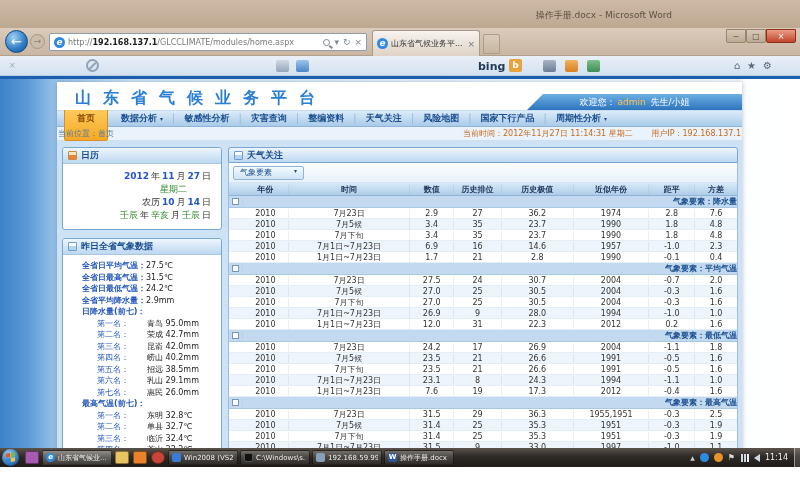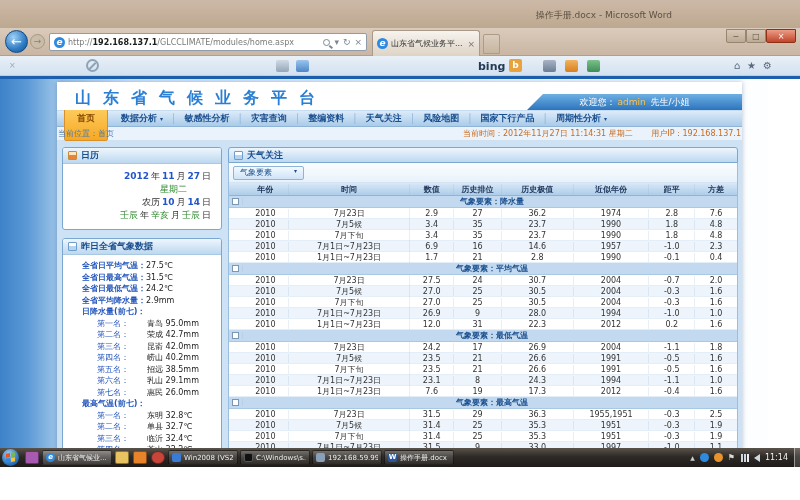--- a/index.html
+++ b/index.html
@@ -83,21 +83,21 @@
   
   .main{position:absolute;left:171px;top:6px;width:510px}
   .main-h{border:1px solid #7aa7d0;border-radius:3px 3px 0 0}
   .main-box{background:#fff;border:1px solid #9bbdde;border-top:none;min-height:292px}
   .toolbar{height:20px;background:linear-gradient(180deg,#fbfdff,#e8f2fb);border-bottom:1px solid #d5e4f2;display:flex;align-items:center;padding-left:4px}
   .elem-btn{height:14px;font-size:8px;color:#1a4f8f;background:linear-gradient(180deg,#f4faff,#cfe4f6);border:1px solid #8fb4d8;border-radius:2px;padding:0 6px;font-family:inherit;display:flex;align-items:flex-start;gap:19px;cursor:pointer}
   .trow{display:flex;align-items:center;font-size:8px;color:#333}
   .trow .cell{text-align:center;white-space:nowrap;overflow:hidden;border-right:1px solid rgba(150,180,210,.22)}
   .thead{height:13px;background:linear-gradient(180deg,#d8e8f7,#aecde9);border-bottom:1px solid #8fb4d8;font-weight:bold;color:#223a5e}
   .tgroup{height:12px;background:#c2d9ef;border-bottom:1px solid #a8c8e4;color:#1a4f8f}
-  .tgroup .glabel{flex:1;text-align:center;padding-left:4px;font-weight:bold;border-right:none}
+  .tgroup .glabel{flex:1;text-align:right;padding-left:4px;font-weight:bold;border-right:none}
   .drow{height:11px;border-bottom:1px solid #e4eef8;background:#fff}
   .drow.alt{background:#edf4fb}
   .cb{display:block;width:7px;height:7px;border:1px solid #7a97b5;background:#fff;margin:0 auto}
   .c0{width:14px}.c1{width:46px}.c2{width:122px}.c3{width:44px}.c4{width:48px}.c5{width:72px}.c6{width:76px}.c7{width:46px}.c8{width:42px;border-right:none!important}
 
   
   .taskbar{position:absolute;left:0;top:448px;width:800px;height:19px;background:linear-gradient(180deg,#5a534c,#2e2a26 45%,#1e1b18);display:flex;align-items:center;padding:0 2px}
   .orb{width:17px;height:17px;border-radius:50%;background:radial-gradient(circle at 40% 30%,#9ed1f2,#2c6fb4 65%,#173f6e);position:relative;flex:none;margin-right:4px}
   .flag{position:absolute;left:4px;top:4px;width:9px;height:9px;display:grid;grid-template-columns:1fr 1fr;gap:1px;transform:skewY(-8deg)}
   .flag i{display:block}

